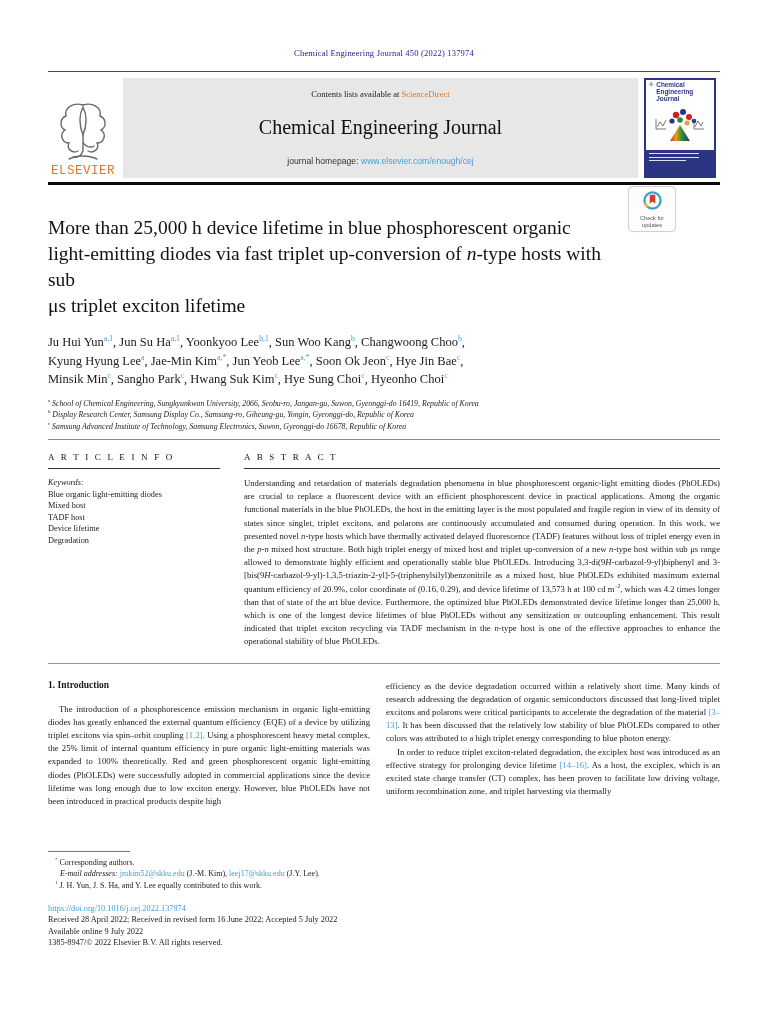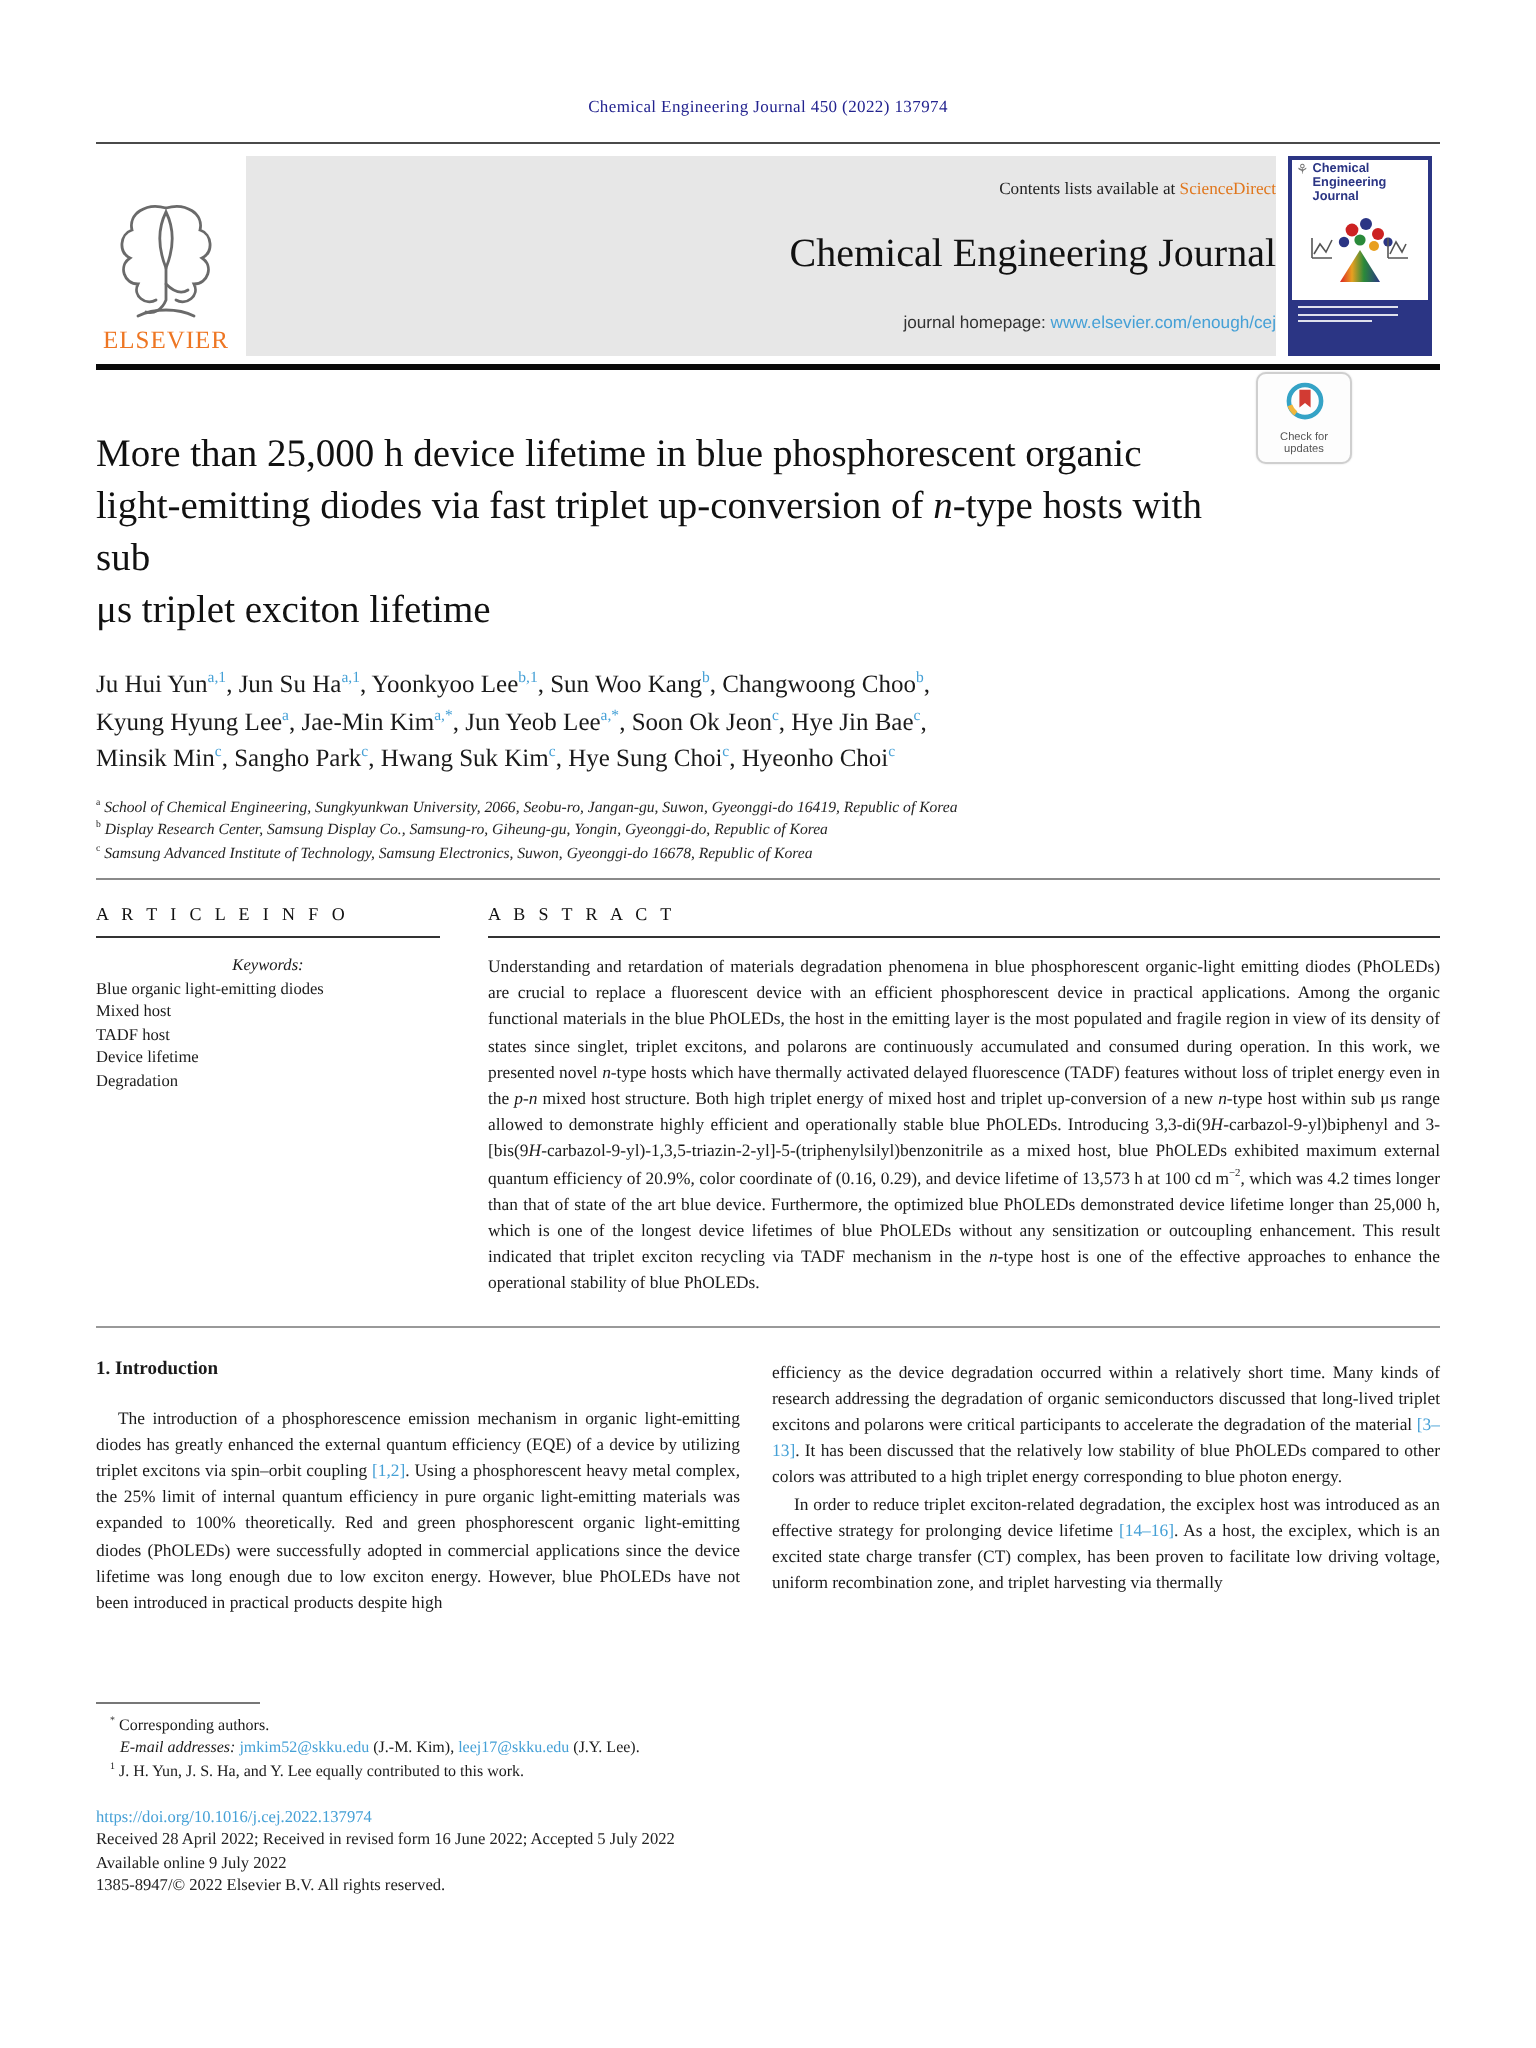--- a/index.html
+++ b/index.html
@@ -5,23 +5,23 @@
   html,body{margin:0;padding:0;background:#fff;}
   .page{position:relative;width:768px;height:1024px;background:#ffffff;box-sizing:border-box;
         padding:0 48px;font-family:"Liberation Serif",serif;color:#1a1a1a;overflow:hidden;}
   
   .citation{padding-top:48px;text-align:center;font-size:8.5px;color:#23238f;letter-spacing:.2px;}
   .rule-top{border-top:1px solid #4a4a4a;margin-top:13px;}
   
   .masthead{display:flex;margin-top:6px;height:100px;}
   .logo-col{width:70px;display:flex;flex-direction:column;align-items:center;justify-content:flex-end;}
   .logo-col svg{display:block;}
-  .elsevier-word{font-family:Liberation Serif, serif;font-size:12.5px;color:#ee7623;letter-spacing:.5px;margin-top:1px;}
+  .elsevier-word{font-family:Liberation Mono, monospace;font-size:12.5px;color:#ee7623;letter-spacing:.5px;margin-top:1px;}
   .band{flex:1;background:#e7e7e7;margin-left:5px;margin-right:6px;display:flex;flex-direction:column;
-        justify-content:space-between;text-align:right;padding:11px 0 12px 0;}
+        justify-content:space-between;text-align:center;padding:11px 0 12px 0;}
   .contents-line{font-size:8.6px;color:#222;}
   .sciencedirect{color:#e0761c;cursor:pointer;}
   .journal-title{font-size:20px;color:#111;}
   .homepage-line{font-family:"Liberation Sans",sans-serif;font-size:8.6px;color:#333;}
   .homepage-link{color:#45a0d6;cursor:pointer;}
   
   .cover-col{width:76px;display:flex;align-items:flex-start;}
   .cover{width:72px;height:100px;border:2px solid #2b3584;box-sizing:border-box;background:#fff;
          display:flex;flex-direction:column;overflow:hidden;}
   .cover-head{display:flex;gap:2px;padding:2px 2px 0 2px;}
@@ -41,21 +41,21 @@
   .title{margin-top:30px;width:565px;font-size:19.5px;line-height:26px;color:#111;}
   .authors{margin-top:14px;width:655px;font-size:12.5px;line-height:18.5px;}
   .affils{margin-top:9px;font-size:7.8px;line-height:11.5px;color:#222;}
   .rule-mid{border-top:1px solid #8a8a8a;margin-top:7px;}
   
   .info-abstract{display:flex;margin-top:12px;}
   .info-col{width:172px;margin-right:24px;flex:none;}
   .abs-col{flex:1;}
   .sec-caps{font-size:9px;letter-spacing:2.2px;color:#111;}
   .head-rule{border-top:1.4px solid #333;margin:6px 0 8px 0;}
-  .kw-label{font-size:8.3px;font-style:italic;line-height:11.5px;text-align:center;}
+  .kw-label{font-size:8.3px;font-style:italic;line-height:11.5px;}
   .kw{font-size:8.3px;line-height:11.5px;}
   .abstract-text{font-size:8.7px;line-height:13.2px;text-align:justify;}
   .rule-sec{border-top:1px solid #999;margin-top:14px;}
   
   .columns{display:flex;margin-top:16px;}
   .colL{width:322px;margin-right:16px;flex:none;}
   .colR{flex:1;}
   .intro-head{font-size:9.5px;font-weight:bold;margin-bottom:13px;}
   .body-p{font-size:8.7px;line-height:13.2px;text-align:justify;margin:0;}
   .indent{text-indent:11px;}

